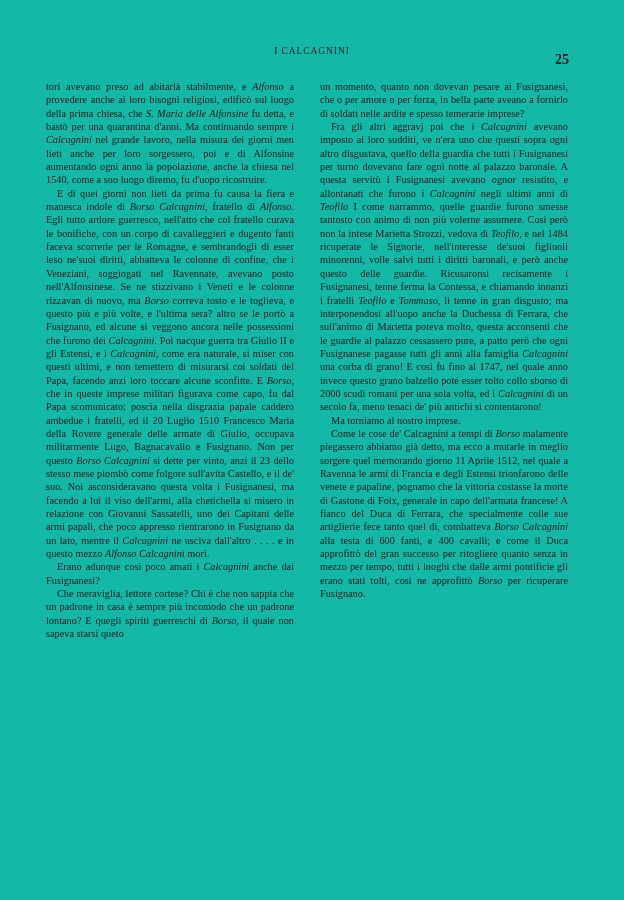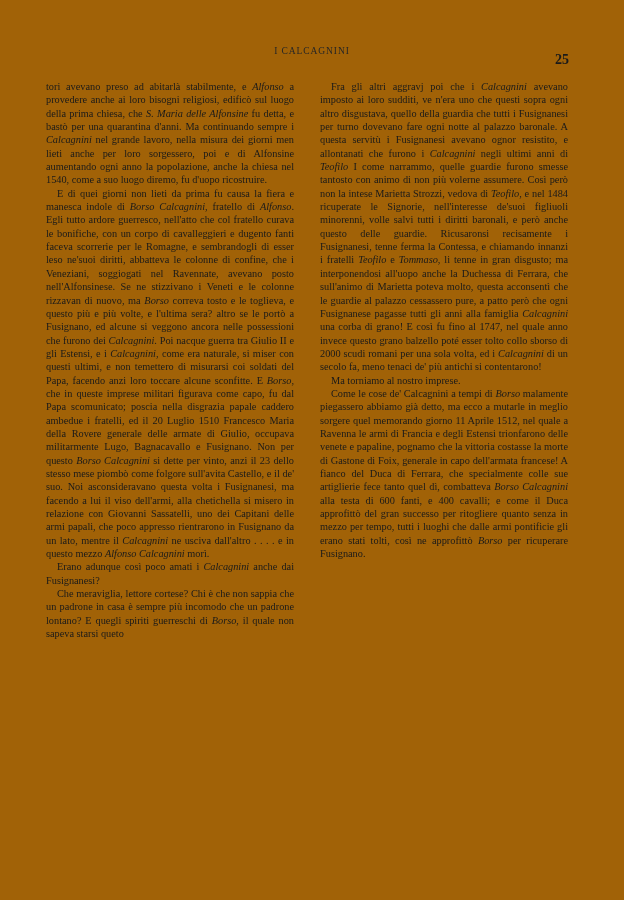--- a/index.html
+++ b/index.html
@@ -12,21 +12,21 @@
     background: #ffffff;
     font-family: "Liberation Serif", serif;
     color: #1a1a1a;
   }
   .page {
     position: relative;
     width: 624px;
     height: 900px;
     box-sizing: border-box;
     padding: 44px 46px 40px 46px;
-    background: #a16207;
+    background: #14b8a6;
   }
   .header {
     position: relative;
     height: 30px;
   }
   .running-head {
     position: absolute;
     left: 0;
     right: 0;
     top: 2px;
@@ -81,18 +81,19 @@
     <div class="folio">25</div>
   </div>
   <div class="columns">
     <div class="col" id="col-left">
         <p class="noindent">tori avevano preso ad abitarlà stabilmente, e <i>Alfonso</i> a provedere anche ai loro bisogni religiosi, edificò sul luogo della prima chiesa, che <i>S. Maria delle Alfonsine</i> fu detta, e bastò per una quarantina d'anni. Ma continuando sempre i <i>Calcagnini</i> nel grande lavoro, nella misura dei giorni men lieti anche per loro sorgessero, poi e di Alfonsine aumentando ogni anno la popolazione, anche la chiesa nel 1540, come a suo luogo diremo, fu d'uopo ricostruire.</p>
         <p>E di quei giorni non lieti da prima fu causa la fiera e manesca indole di <i>Borso Calcagnini</i>, fratello di <i>Alfonso</i>. Egli tutto ardore guerresco, nell'atto che col fratello curava le bonifiche, con un corpo di cavalleggieri e dugento fanti faceva scorrerie per le Romagne, e sembrandogli di esser leso ne'suoi diritti, abbatteva le colonne di confine, che i Veneziani, soggiogati nel Ravennate, avevano posto nell'Alfonsinese. Se ne stizzivano i Veneti e le colonne rizzavan di nuovo, ma <i>Borso</i> correva tosto e le toglieva, e questo più e più volte, e l'ultima sera? altro se le portò a Fusignano, ed alcune si veggono ancora nelle possessioni che furono dei <i>Calcagnini</i>. Poi nacque guerra tra Giulio II e gli Estensi, e i <i>Calcagnini</i>, come era naturale, si miser con questi ultimi, e non temettero di misurarsi coi soldati del Papa, facendo anzi loro toccare alcune sconfitte. E <i>Borso</i>, che in queste imprese militari figurava come capo, fu dal Papa scomunicato; poscia nella disgrazia papale caddero ambedue i fratelli, ed il 20 Luglio 1510 Francesco Maria della Rovere generale delle armate di Giulio, occupava militarmente Lugo, Bagnacavallo e Fusignano. Non per questo <i>Borso Calcagnini</i> si dette per vinto, anzi il 23 dello stesso mese piombò come folgore sull'avita Castello, e il de' suo. Noi asconsideravano questa volta i Fusignanesi, ma facendo a lui il viso dell'armi, alla chetichella si misero in relazione con Giovanni Sassatelli, uno dei Capitani delle armi papali, che poco appresso rientrarono in Fusignano da un lato, mentre il <i>Calcagnini</i> ne usciva dall'altro . . . . e in questo mezzo <i>Alfonso Calcagnini</i> morì.</p>
         <p>Erano adunque così poco amati i <i>Calcagnini</i> anche dai Fusignanesi?</p>
         <p>Che meraviglia, lettore cortese? Chi è che non sappia che un padrone in casa è sempre più incomodo che un padrone lontano? E quegli spiriti guerreschi di <i>Borso</i>, il quale non sapeva starsi queto</p>
       </div>
     <div class="col" id="col-right">
+        <p class="noindent">un momento, quanto non dovevan pesare ai Fusignanesi, che o per amore o per forza, in bella parte aveano a fornirlo di soldati nelle ardite e spesso temerarie imprese?</p>
         <p>Fra gli altri aggravj poi che i <i>Calcagnini</i> avevano imposto ai loro sudditi, ve n'era uno che questi sopra ogni altro disgustava, quello della guardia che tutti i Fusignanesi per turno dovevano fare ogni notte al palazzo baronale. A questa servitù i Fusignanesi avevano ognor resistito, e allontanati che furono i <i>Calcagnini</i> negli ultimi anni di <i>Teofilo</i> I come narrammo, quelle guardie furono smesse tantosto con animo di non più volerne assumere. Così però non la intese Marietta Strozzi, vedova di <i>Teofilo</i>, e nel 1484 ricuperate le Signorie, nell'interesse de'suoi figliuoli minorenni, volle salvi tutti i diritti baronali, e però anche questo delle guardie. Ricusaronsi recisamente i Fusignanesi, tenne ferma la Contessa, e chiamando innanzi i fratelli <i>Teofilo</i> e <i>Tommaso</i>, li tenne in gran disgusto; ma interponendosi all'uopo anche la Duchessa di Ferrara, che sull'animo di Marietta poteva molto, questa acconsentì che le guardie al palazzo cessassero pure, a patto però che ogni Fusignanese pagasse tutti gli anni alla famiglia <i>Calcagnini</i> una corba di grano! E così fu fino al 1747, nel quale anno invece questo grano balzello poté esser tolto collo sborso di 2000 scudi romani per una sola volta, ed i <i>Calcagnini</i> di un secolo fa, meno tenaci de' più antichi si contentarono!</p>
         <p>Ma torniamo al nostro imprese.</p>
         <p>Come le cose de' Calcagnini a tempi di <i>Borso</i> malamente piegassero abbiamo già detto, ma ecco a mutarle in meglio sorgere quel memorando giorno 11 Aprile 1512, nel quale a Ravenna le armi di Francia e degli Estensi trionfarono delle venete e papaline, pognamo che la vittoria costasse la morte di Gastone di Foix, generale in capo dell'armata francese! A fianco del Duca di Ferrara, che specialmente colle sue artiglierie fece tanto quel dì, combatteva <i>Borso Calcagnini</i> alla testa di 600 fanti, e 400 cavalli; e come il Duca approfittò del gran successo per ritogliere quanto senza in mezzo per tempo, tutti i luoghi che dalle armi pontificie gli erano stati tolti, così ne approfittò <i>Borso</i> per ricuperare Fusignano.</p>
       </div>
   </div>
 </div>
 
 </body></html>

